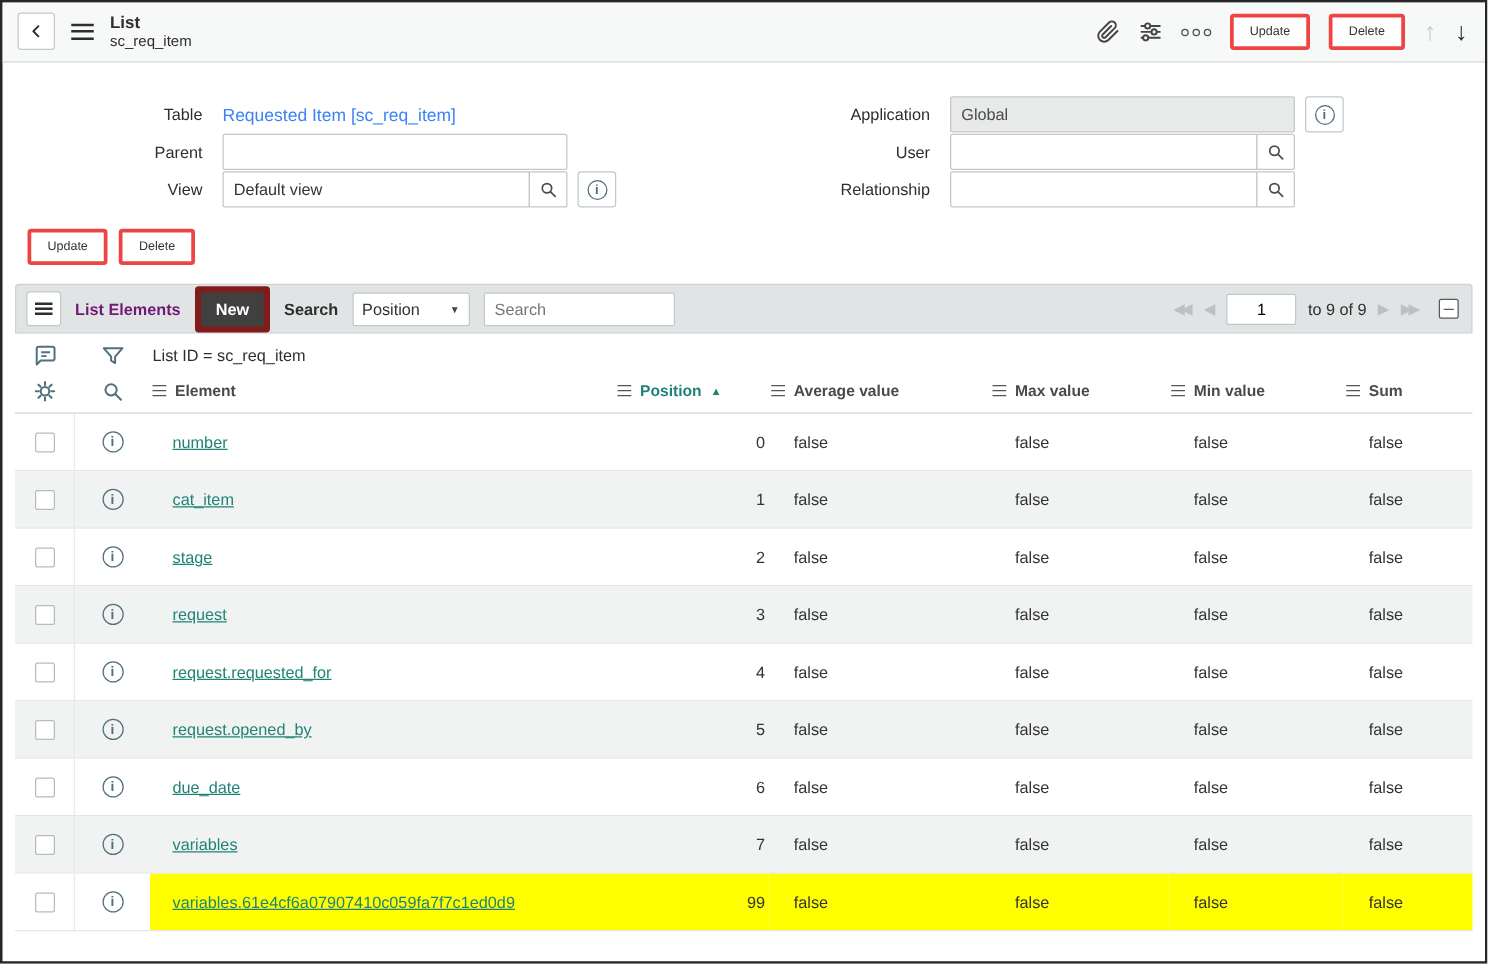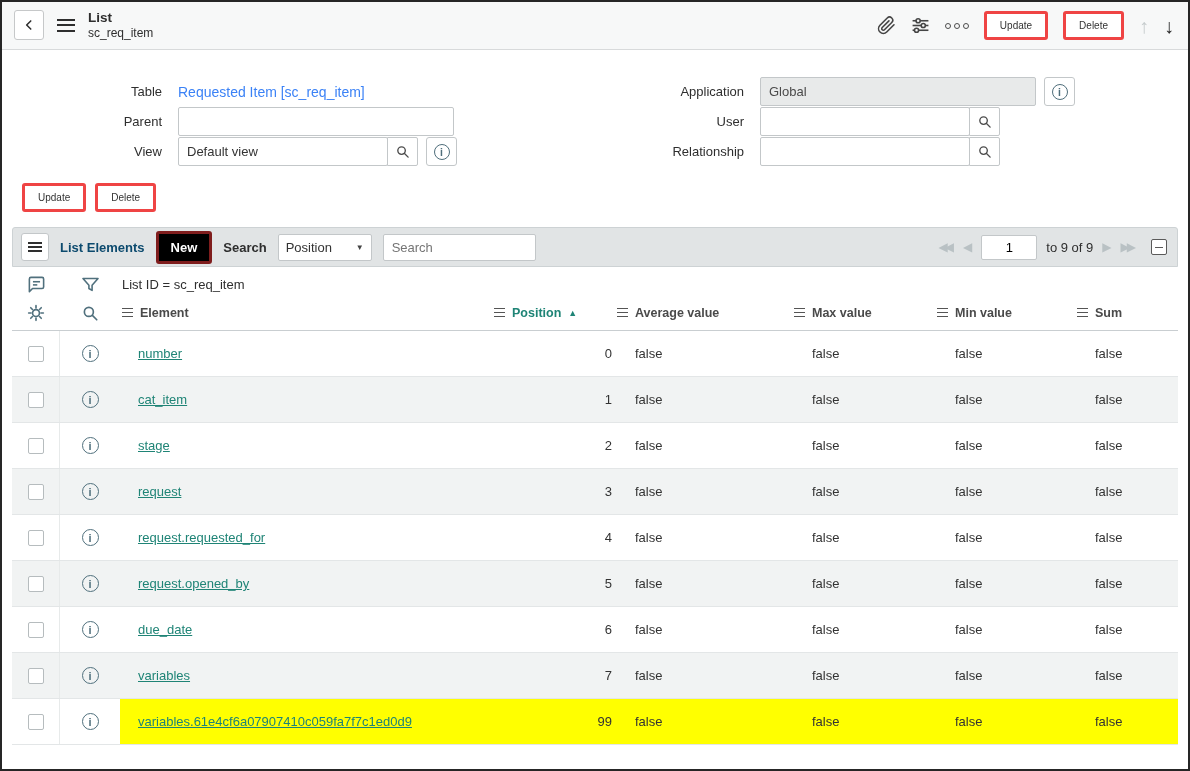--- a/index.html
+++ b/index.html
@@ -28,35 +28,35 @@
   .form-section { padding: 27px 20px 0 20px; }
   .form-grid { display: flex; justify-content: space-between; }
   .form-col { display: flex; flex-direction: column; gap: 1px; }
   .form-col-right { margin-right: 93px; }
   .form-row { display: flex; align-items: center; min-height: 29px; }
   .f-label { width: 140px; text-align: right; margin-right: 16px; font-size: 13px; color: #2e2e2e; flex: none; }
   .f-label-r { width: 130px; }
   .f-text { font-size: 14px; color: #3b82f6; }
   .f-input { height: 29px; border: 1px solid #c3c7c9; border-radius: 2px; padding: 0 8px; font-size: 13px; font-family: inherit; color: #333; background: #fff; }
   .w-wide { width: 276px; }
-  .w-narrow { width: 210px; }
+  .w-narrow { width: 246px; }
   .readonly { background: #e8eaea; color: #4a4a4a; }
   .attach-btn { width: 31px; height: 29px; border: 1px solid #c3c7c9; background: #fff; margin-left: -1px; border-radius: 0 2px 2px 0; display: flex; align-items: center; justify-content: center; cursor: pointer; }
   .free-btn { width: 31px; height: 29px; border: 1px solid #c3c7c9; background: #fff; border-radius: 3px; margin-left: 8px; display: flex; align-items: center; justify-content: center; cursor: pointer; }
   .circle-i { width: 16px; height: 16px; border: 1.5px solid #4f6e7b; border-radius: 50%; color: #4f6e7b; font-size: 10.5px; font-weight: bold; display: flex; align-items: center; justify-content: center; }
   .form-buttons { margin-top: 17px; display: flex; gap: 9px; }
 
   
   .list-section { margin: 15px 10px 0 10px; }
   .list-toolbar { height: 40px; background: #e1e4e5; border: 1px solid #cdd2d4; border-radius: 3px 3px 0 0; display: flex; align-items: center; padding: 0 10px 0 8px; gap: 11px; }
   .tb-box { width: 28px; height: 28px; background: #fff; border: 1px solid #c3c7c9; border-radius: 3px; display: flex; align-items: center; justify-content: center; cursor: pointer; }
   .burger-sm { width: 14px; height: 10px; border-top: 2px solid #2e2e2e; border-bottom: 2px solid #2e2e2e; position: relative; }
   .burger-sm::after { content: ""; position: absolute; left: 0; right: 0; top: 50%; margin-top: -1px; border-top: 2px solid #2e2e2e; }
-  .list-title { color: #0c4a6e; font-weight: bold; font-size: 13px; }
-  .btn-new { background: #000000; color: #fff; border: 3px solid #7f1d1d; border-radius: 3px; padding: 6px 12px; font-size: 13px; font-weight: bold; cursor: pointer; font-family: inherit; }
+  .list-title { color: #701a75; font-weight: bold; font-size: 13px; }
+  .btn-new { background: #404040; color: #fff; border: 5px solid #7f1d1d; border-radius: 3px; padding: 6px 12px; font-size: 13px; font-weight: bold; cursor: pointer; font-family: inherit; }
   .search-label { font-size: 13px; color: #2e2e2e; font-weight: bold; }
   .fake-select { width: 94px; height: 27px; background: #fff; border: 1px solid #c3c7c9; border-radius: 2px; display: flex; align-items: center; justify-content: space-between; padding: 0 7px; font-size: 13px; color: #333; cursor: pointer; }
   .caret { font-size: 8px; color: #444; }
   .toolbar-search { width: 153px; height: 27px; border: 1px solid #c3c7c9; border-radius: 2px; padding: 0 8px; font-size: 13px; font-family: inherit; }
   .toolbar-spacer { flex: 1; }
   .pager { display: flex; align-items: center; gap: 9px; }
   .pg-arrow { color: #b9c1c4; font-size: 12px; cursor: pointer; line-height: 1; }
   .pg-double { letter-spacing: -3px; padding-right: 3px; }
   .pg-input { width: 56px; height: 25px; border: 1px solid #c3c7c9; border-radius: 2px; text-align: center; font-size: 13px; font-family: inherit; }
   .pg-range { font-size: 13px; color: #2e2e2e; }

